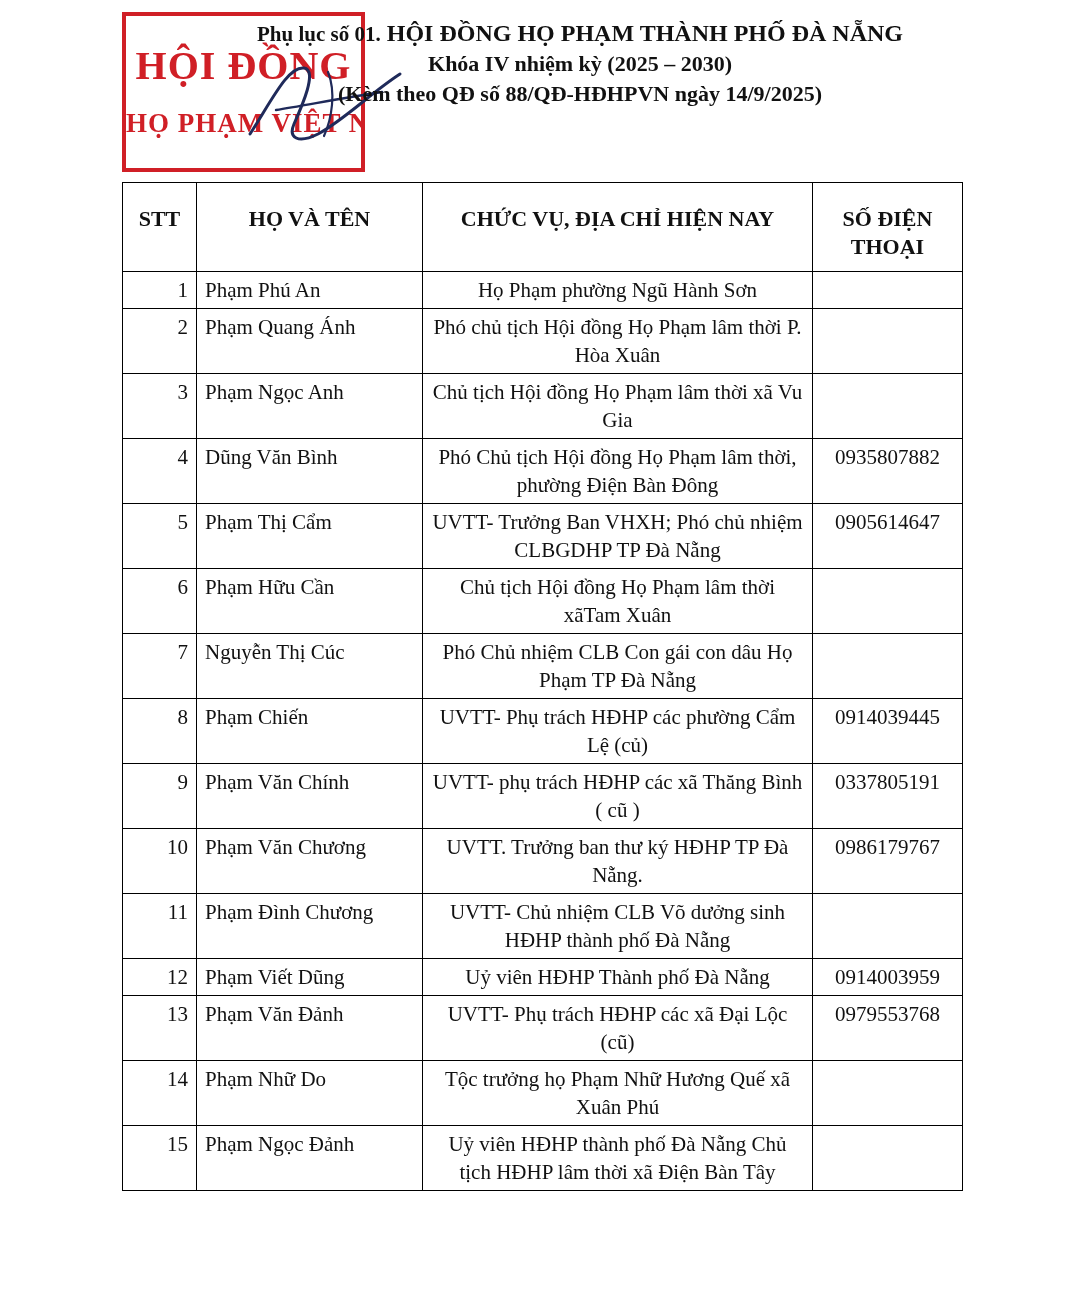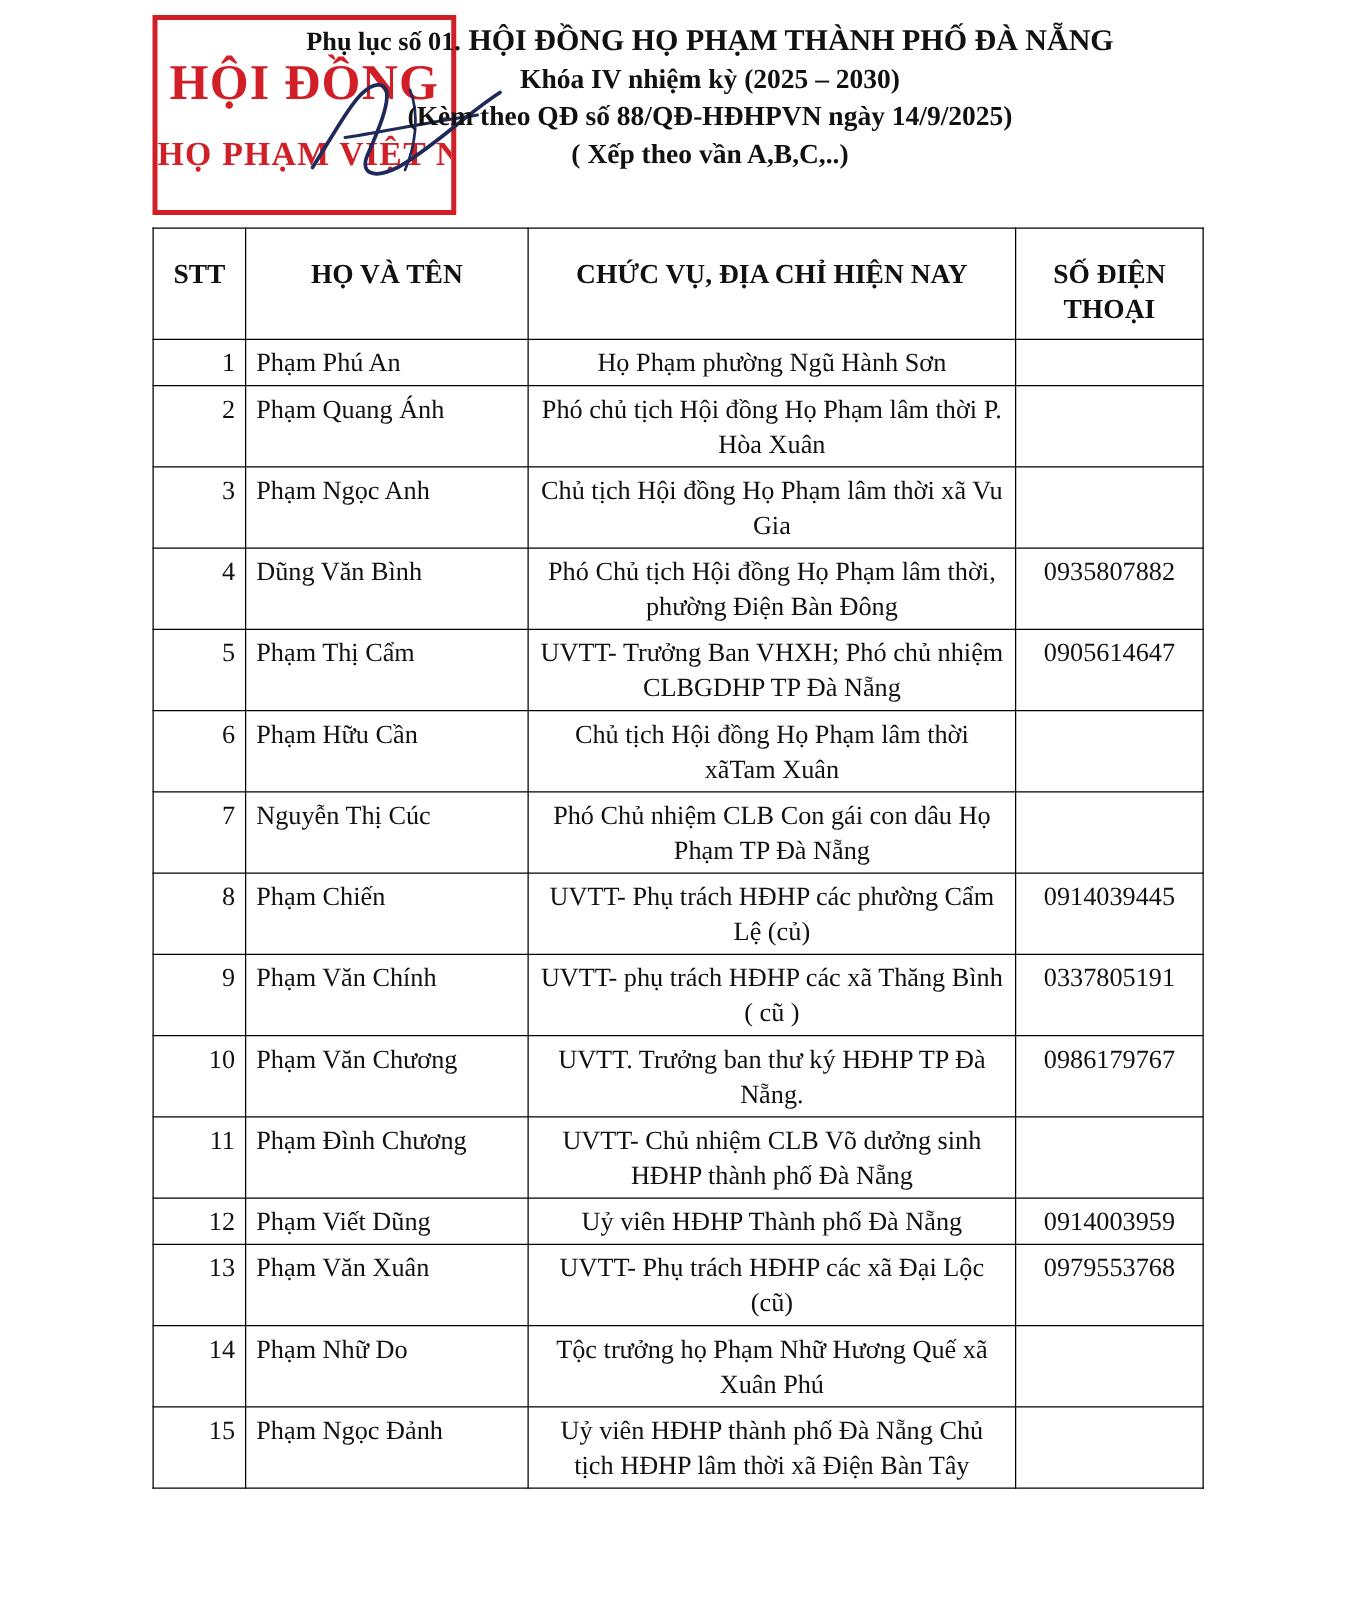--- a/index.html
+++ b/index.html
@@ -63,21 +63,21 @@
     position: absolute;
     left: 232px;
     top: 48px;
     width: 200px;
     height: 110px;
     pointer-events: none;
   }
 
   .title-block {
     position: absolute;
-    left: 148px;
+    left: 160px;
     top: 18px;
     width: 840px;
     text-align: center;
   }
   .title-line {
     font-weight: bold;
     font-size: 23px;
     line-height: 30px;
     white-space: nowrap;
   }
@@ -159,21 +159,20 @@
       <path d="M96 24 C104 44, 100 70, 92 88" fill="none" stroke="#1f2a5a" stroke-width="2.2" stroke-linecap="round"></path>
     </svg>
 
     <div class="title-block">
       <div class="title-line l1">
         <span class="prefix-small">Phụ lục số 01.</span>
         <span>HỘI ĐỒNG HỌ PHẠM THÀNH PHỐ ĐÀ NẴNG</span>
       </div>
       <div class="title-line l2">Khóa IV nhiệm kỳ (2025 – 2030)</div>
       <div class="title-line l3">(Kèm theo QĐ số 88/QĐ-HĐHPVN ngày 14/9/2025)</div>
-      <div class="title-line l4">( Xếp theo vần A,B,C,..)</div>
     </div>
   </div>
 
   <div class="table-wrap">
     <table class="doc">
       <colgroup>
         <col class="c-stt">
         <col class="c-name">
         <col class="c-pos">
         <col class="c-phone">
@@ -257,21 +256,21 @@
             <td class="phone"></td>
           </tr>
           <tr>
             <td class="stt">12</td>
             <td class="name">Phạm Viết Dũng</td>
             <td class="pos">Uỷ viên HĐHP Thành phố Đà Nẵng</td>
             <td class="phone">0914003959</td>
           </tr>
           <tr>
             <td class="stt">13</td>
-            <td class="name">Phạm Văn Xuân</td>
+            <td class="name">Phạm Văn Đảnh</td>
             <td class="pos">UVTT- Phụ trách HĐHP các xã Đại Lộc (cũ)</td>
             <td class="phone">0979553768</td>
           </tr>
           <tr>
             <td class="stt">14</td>
             <td class="name">Phạm Nhữ Do</td>
             <td class="pos">Tộc trưởng họ Phạm Nhữ Hương Quế xã Xuân Phú</td>
             <td class="phone"></td>
           </tr>
           <tr>

